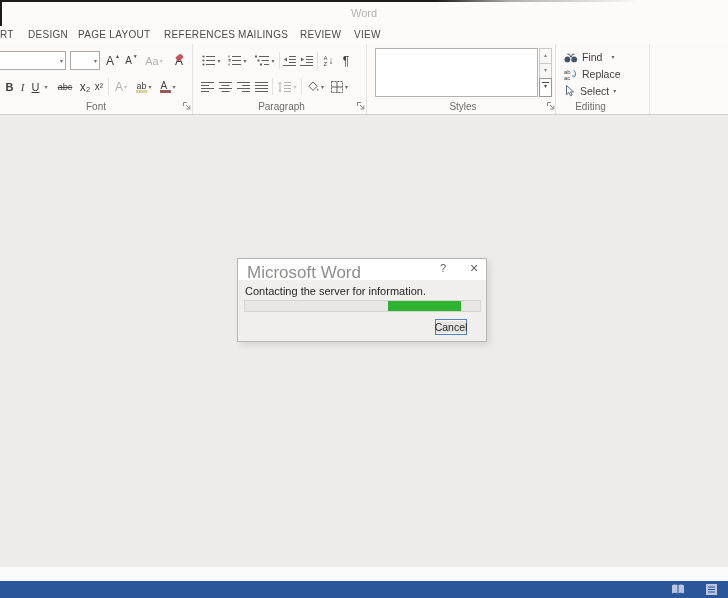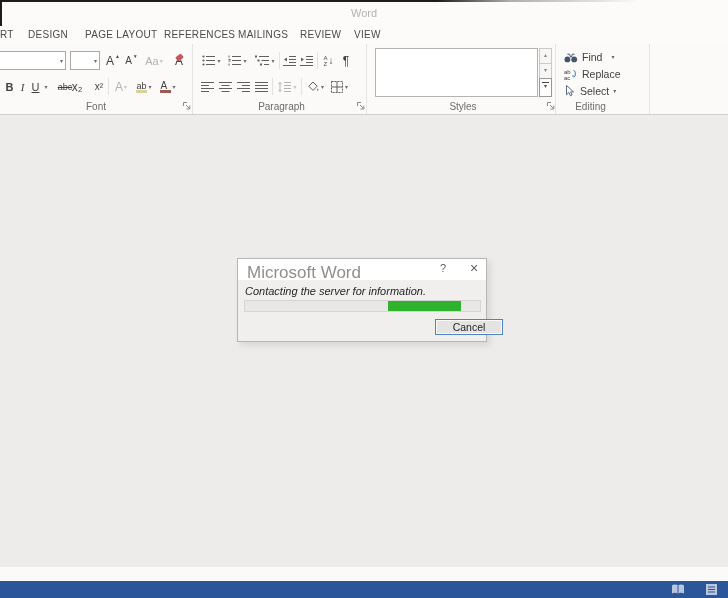--- a/index.html
+++ b/index.html
@@ -53,44 +53,44 @@
   .statusbar { position:absolute; left:0; top:581px; width:728px; height:17px; background:var(--accent,#2b579a); }
   .sicon { position:absolute; top:3px; width:14px; height:11px; cursor:pointer; }
 
   
   .dialog { position:absolute; left:237px; top:258px; width:250px; height:84px; background:#f0efed;
             border:1px solid #b8b6b4; box-shadow:3px 3px 7px rgba(0,0,0,.10); }
   .dlg-titlebar { position:absolute; left:0; top:0; width:100%; height:21px; background:#fff; }
   .dlg-title { position:absolute; left:9px; top:4px; font-size:17px; color:#908e8c; }
   .dlg-help  { position:absolute; left:198px; top:3px; font-size:11px; color:#5f5f5f; width:14px; text-align:center; cursor:pointer; }
   .dlg-close { position:absolute; left:228px; top:1px; font-size:14px; color:#5f5f5f; width:16px; text-align:center; cursor:pointer; }
-  .dlg-msg { position:absolute; left:7px; top:26px; font-size:11px; color:#262626;font-style:italic; }
+  .dlg-msg { position:absolute; left:7px; top:26px; font-size:11px; color:#262626; }
   .ptrack { position:absolute; left:6px; top:41px; width:237px; height:12px; background:#e9e7e5; border:1px solid #d6d4d2; }
   .pfill { position:absolute; top:0; bottom:0; background:#2eb32e; }
-  .cancel { position:absolute; left:197px; top:60px; width:68px; height:16px; background:#e5e4e3;
+  .cancel { position:absolute; left:197px; top:60px; width:32px; height:16px; background:#e5e4e3;
             border:1px solid #4f83bd; box-shadow:inset 0 0 0 1px #fafafa; font-size:10.5px; color:#262626;
             display:flex; align-items:center; justify-content:center; cursor:pointer; }
 
   svg { display:block; }
 </style>
 </head>
 <body>
 
 <div class="screen">
 
   <div class="titlebar">
     <span class="win-title">Word</span>
   </div>
   <div class="top-line"></div>
   <div class="left-line"></div>
 
   <div class="tabrow">
     <span class="tab" style="left:0">RT</span>
     <span class="tab" style="left:28px">DESIGN</span>
-    <span class="tab" style="left:85px">PAGE LAYOUT</span>
+    <span class="tab" style="left:78px">PAGE LAYOUT</span>
     <span class="tab" style="left:164px">REFERENCES</span>
     <span class="tab" style="left:238px">MAILINGS</span>
     <span class="tab" style="left:300px">REVIEW</span>
     <span class="tab" style="left:354px">VIEW</span>
   </div>
 
   <div class="ribbon">
 
     <div class="group" style="left:0;width:193px">
       <div class="combo" style="left:-2px;top:7px;width:68px">
@@ -126,21 +126,21 @@
       </div>
       <div class="rb" style="left:29px;top:33px;width:13px;text-decoration:underline">
         <span>U</span>
       </div>
       <div class="rb" style="left:42px;top:33px;width:8px">
         <span class="caret">▾</span>
       </div>
       <div class="rb" style="left:53px;top:33px;width:24px;font-size:9px;text-decoration:line-through">
         <span>abc</span>
       </div>
-      <div class="rb" style="left:70px;top:33px;width:14px;font-size:12px">
+      <div class="rb" style="left:78px;top:33px;width:14px;font-size:12px">
         <span>x₂</span>
       </div>
       <div class="rb" style="left:92px;top:33px;width:14px;font-size:10px">
         <span>x²</span>
       </div>
       <div class="sep" style="left:108px;top:34px"></div>
       <div class="rb grayed" style="left:111px;top:33px;width:20px;font-size:12px">
         <span>A</span>
           <span class="caret">▾</span>
       </div>

